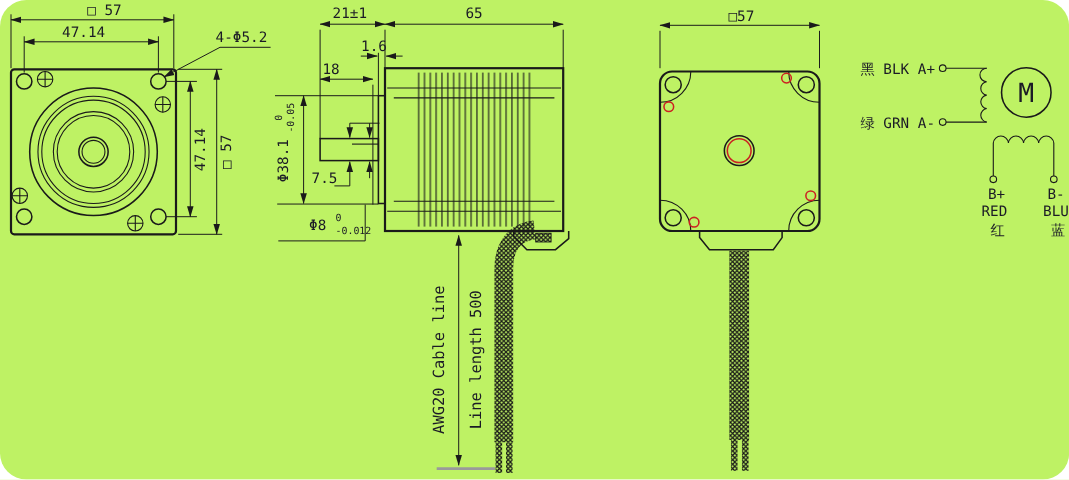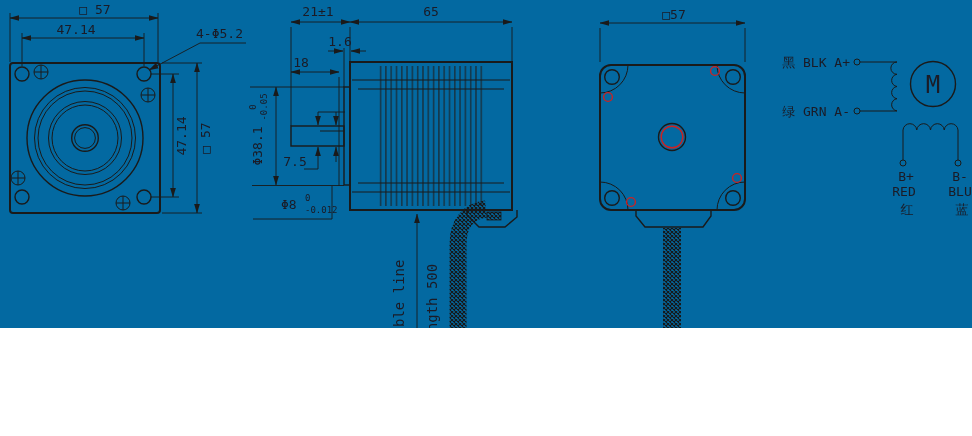--- a/index.html
+++ b/index.html
@@ -1,17 +1,17 @@
 <!DOCTYPE html>
 <html><head>
 <meta charset="utf-8">
 <style>
   html,body{margin:0;padding:0;background:#ffffff;}
-  #stage{position:relative;width:972px;height:328px;background:#0369a1;overflow:hidden;
-         font-family:"DejaVu Sans Mono","Liberation Mono",monospace;}
+  #stage{position:relative;width:972px;height:436px;background:#bef264;overflow:hidden;
+         font-family:"DejaVu Sans Mono","Liberation Mono",monospace;border-radius:24px;}
   svg{display:block;}
   .ln{stroke:#1a1a1a;stroke-width:1;fill:none;}
   .thick{stroke:#1a1a1a;stroke-width:2;fill:none;}
   .mid{stroke:#1a1a1a;stroke-width:1.4;fill:none;}
   .dim{stroke:#1a1a1a;stroke-width:0.9;fill:none;}
   .red{stroke:#cc2222;stroke-width:1.4;fill:none;}
   text{fill:#1b1b26;font-family:"DejaVu Sans Mono","Liberation Mono",monospace;}
   .t13{font-size:13px;}
   .t9{font-size:9px;}
   .t14{font-size:14px;}

